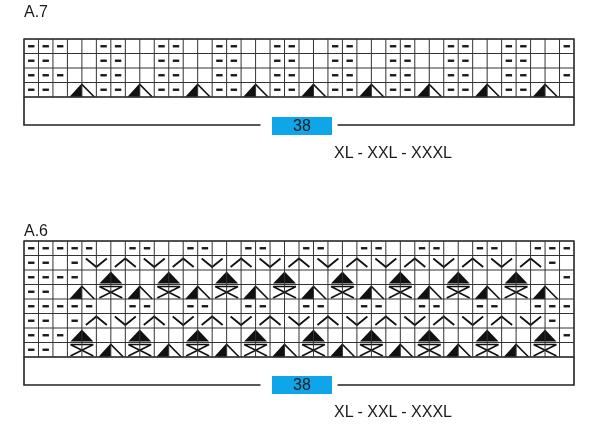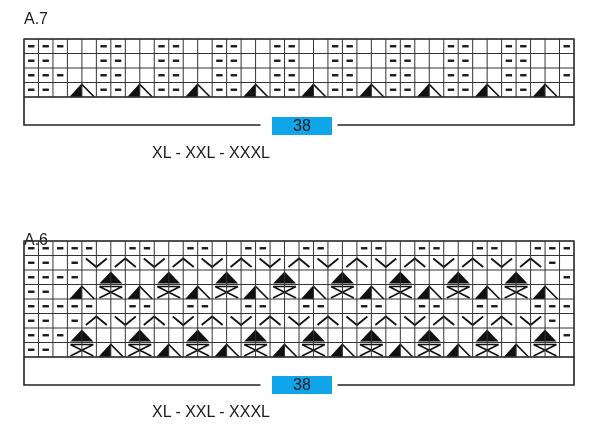--- a/index.html
+++ b/index.html
@@ -1,26 +1,26 @@
 <!DOCTYPE html>
 <html><head>
 <meta charset="utf-8">
 <style>
   html, body { margin: 0; padding: 0; background: #ffffff; }
   body { width: 600px; height: 447px; position: relative; overflow: hidden;
          font-family: "Liberation Sans", "DejaVu Sans", sans-serif; color: #1a1a1a; }
   .chart-title { position: absolute; left: 24px; font-size: 16px; line-height: 18px; color: #1a1a1a; }
   .chart-svg { position: absolute; left: 0; }
   .count-label { position: absolute; width: 60px; text-align: center; font-size: 16px; line-height: 18px; background: #0ea5e9; }
-  .size-label { position: absolute; width: 300px; text-align: left; font-size: 16px; line-height: 18px; }
+  .size-label { position: absolute; width: 300px; text-align: right; font-size: 16px; line-height: 18px; }
 </style>
 </head>
 <body>
 
-<div class="chart-title" style="top:10px;">A.7</div>
+<div class="chart-title" style="top:3px;">A.7</div>
 <svg class="chart-svg" id="svg-a7" style="top:0;" width="600" height="140">
     <g>
       <rect x="28.03684210526316" y="45.05" width="6.4" height="2.4" fill="#1a1a1a"></rect>
       <rect x="42.51052631578947" y="45.05" width="6.4" height="2.4" fill="#1a1a1a"></rect>
       <rect x="56.984210526315785" y="45.05" width="6.4" height="2.4" fill="#1a1a1a"></rect>
       <rect x="100.40526315789474" y="45.05" width="6.4" height="2.4" fill="#1a1a1a"></rect>
       <rect x="114.87894736842104" y="45.05" width="6.4" height="2.4" fill="#1a1a1a"></rect>
       <rect x="158.29999999999998" y="45.05" width="6.4" height="2.4" fill="#1a1a1a"></rect>
       <rect x="172.7736842105263" y="45.05" width="6.4" height="2.4" fill="#1a1a1a"></rect>
       <rect x="216.19473684210524" y="45.05" width="6.4" height="2.4" fill="#1a1a1a"></rect>
@@ -158,21 +158,21 @@
       <line x1="574" y1="39" x2="574" y2="97"></line>
       <rect x="24" y="39" width="550" height="58" stroke-width="1.4"></rect>
     </g>
     <g stroke="#222" stroke-width="1.6" fill="none">
       <path d="M24,97 L24,125 L260.5,125 M337.5,125 L574,125 L574,97"></path>
     </g>
   </svg>
 <div class="count-label" style="left:272px; top:117px;">38</div>
 <div class="size-label" style="left:152px; top:144px;">XL - XXL - XXXL</div>
 
-<div class="chart-title" style="top:231px;">A.6</div>
+<div class="chart-title" style="top:222px;">A.6</div>
 <svg class="chart-svg" id="svg-a6" style="top:200px;" width="600" height="200">
     <g>
       <rect x="28.03684210526316" y="47.05" width="6.4" height="2.4" fill="#1a1a1a"></rect>
       <rect x="42.51052631578947" y="47.05" width="6.4" height="2.4" fill="#1a1a1a"></rect>
       <rect x="56.984210526315785" y="47.05" width="6.4" height="2.4" fill="#1a1a1a"></rect>
       <rect x="71.4578947368421" y="47.05" width="6.4" height="2.4" fill="#1a1a1a"></rect>
       <rect x="85.93157894736841" y="47.05" width="6.4" height="2.4" fill="#1a1a1a"></rect>
       <rect x="129.35263157894738" y="47.05" width="6.4" height="2.4" fill="#1a1a1a"></rect>
       <rect x="143.82631578947368" y="47.05" width="6.4" height="2.4" fill="#1a1a1a"></rect>
       <rect x="187.24736842105264" y="47.05" width="6.4" height="2.4" fill="#1a1a1a"></rect>

